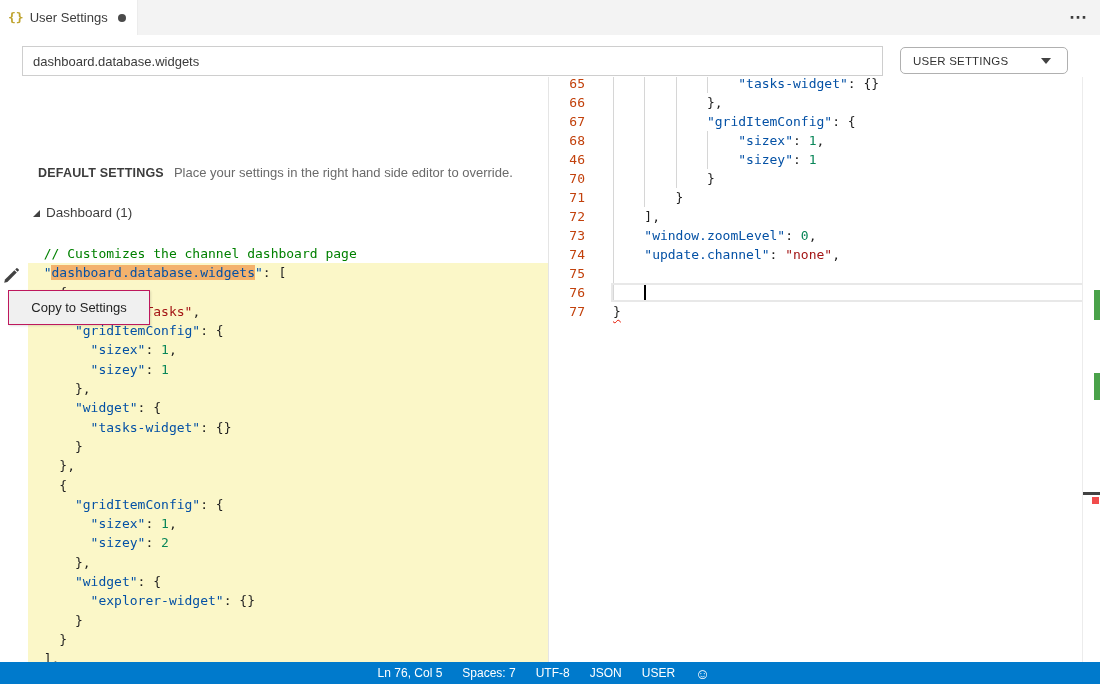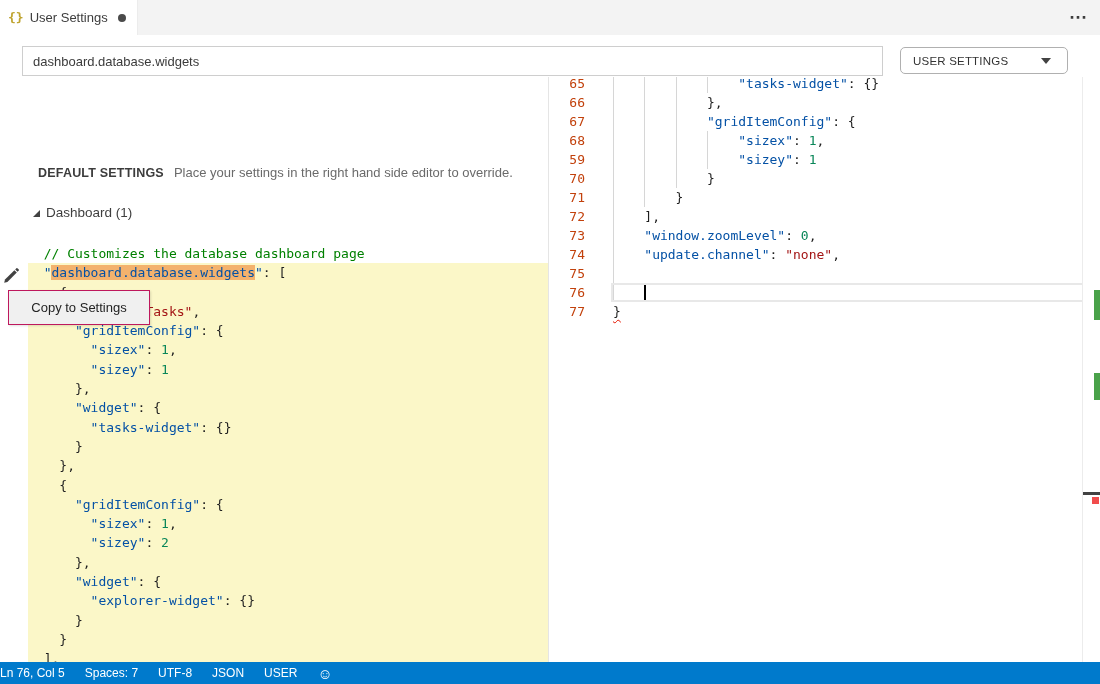--- a/index.html
+++ b/index.html
@@ -74,21 +74,21 @@
   .cursor-bar{position:absolute;left:95px;top:208px;width:2px;height:15px;background:#000;z-index:3;}
 
   
   .mark{position:absolute;}
   .mark.green{left:11px;width:7px;background:var(--modified,#4aa24a);}
   .mark.darkline{left:0;width:18px;height:3px;background:#424242;}
   .mark.red{left:9px;width:7px;height:7px;background:#f14c4c;}
 
   
   .status-bar{position:absolute;left:0;top:662px;width:1100px;height:22px;background:var(--accent,#007acc);
-       display:flex;align-items:center;justify-content:flex-start;gap:20px;padding-right:12px;box-sizing:border-box;}
+       display:flex;align-items:center;justify-content:center;gap:20px;padding-right:12px;box-sizing:border-box;}
   .sb-item{color:#fff;font-size:12px;white-space:nowrap;cursor:pointer;}
   .sb-smiley{color:#fff;font-size:15px;line-height:15px;cursor:pointer;}
 </style>
 </head>
 <body>
 
 <div class="tabbar">
   <div class="tab">
     <span class="tab-json-icon">{}</span>
     <span class="tab-title">User Settings</span>
@@ -109,21 +109,21 @@
 <div class="left-pane">
   <div class="ds-header">
     <span class="ds-title">DEFAULT SETTINGS</span><span class="ds-hint">Place your settings in the right hand side editor to override.</span>
   </div>
   <div class="group-row">
     <span class="tri-expanded"></span>
     <span class="group-label">Dashboard (1)</span>
   </div>
 
   <div id="left-code">
-      <div class="lline"><span class="tk c">  // Customizes the database dashboard page</span></div>
+      <div class="lline"><span class="tk c">  // Customizes the channel dashboard page</span></div>
       <div class="lline hlbg"><span class="tk k">  "</span><span class="tk h">dashboard.database.widgets</span><span class="tk k">"</span><span class="tk p">: [</span></div>
       <div class="lline hlbg"><span class="tk p">    {</span></div>
       <div class="lline hlbg"><span class="tk k">      "name"</span><span class="tk p">: </span><span class="tk s">"Tasks"</span><span class="tk p">,</span></div>
       <div class="lline hlbg"><span class="tk k">      "gridItemConfig"</span><span class="tk p">: {</span></div>
       <div class="lline hlbg"><span class="tk k">        "sizex"</span><span class="tk p">: </span><span class="tk n">1</span><span class="tk p">,</span></div>
       <div class="lline hlbg"><span class="tk k">        "sizey"</span><span class="tk p">: </span><span class="tk n">1</span></div>
       <div class="lline hlbg"><span class="tk p">      },</span></div>
       <div class="lline hlbg"><span class="tk k">      "widget"</span><span class="tk p">: {</span></div>
       <div class="lline hlbg"><span class="tk k">        "tasks-widget"</span><span class="tk p">: {}</span></div>
       <div class="lline hlbg"><span class="tk p">      }</span></div>
@@ -151,21 +151,21 @@
 
 <div class="divider"></div>
 
 <div class="right-pane">
   <div class="cur-line-box"></div>
   <div class="gutter" id="gutter">
       <div class="lnum">65</div>
       <div class="lnum">66</div>
       <div class="lnum">67</div>
       <div class="lnum">68</div>
-      <div class="lnum">59</div>
+      <div class="lnum">46</div>
       <div class="lnum">70</div>
       <div class="lnum">71</div>
       <div class="lnum">72</div>
       <div class="lnum">73</div>
       <div class="lnum">74</div>
       <div class="lnum">75</div>
       <div class="lnum">76</div>
       <div class="lnum">77</div>
     </div>
   <div id="right-code">

